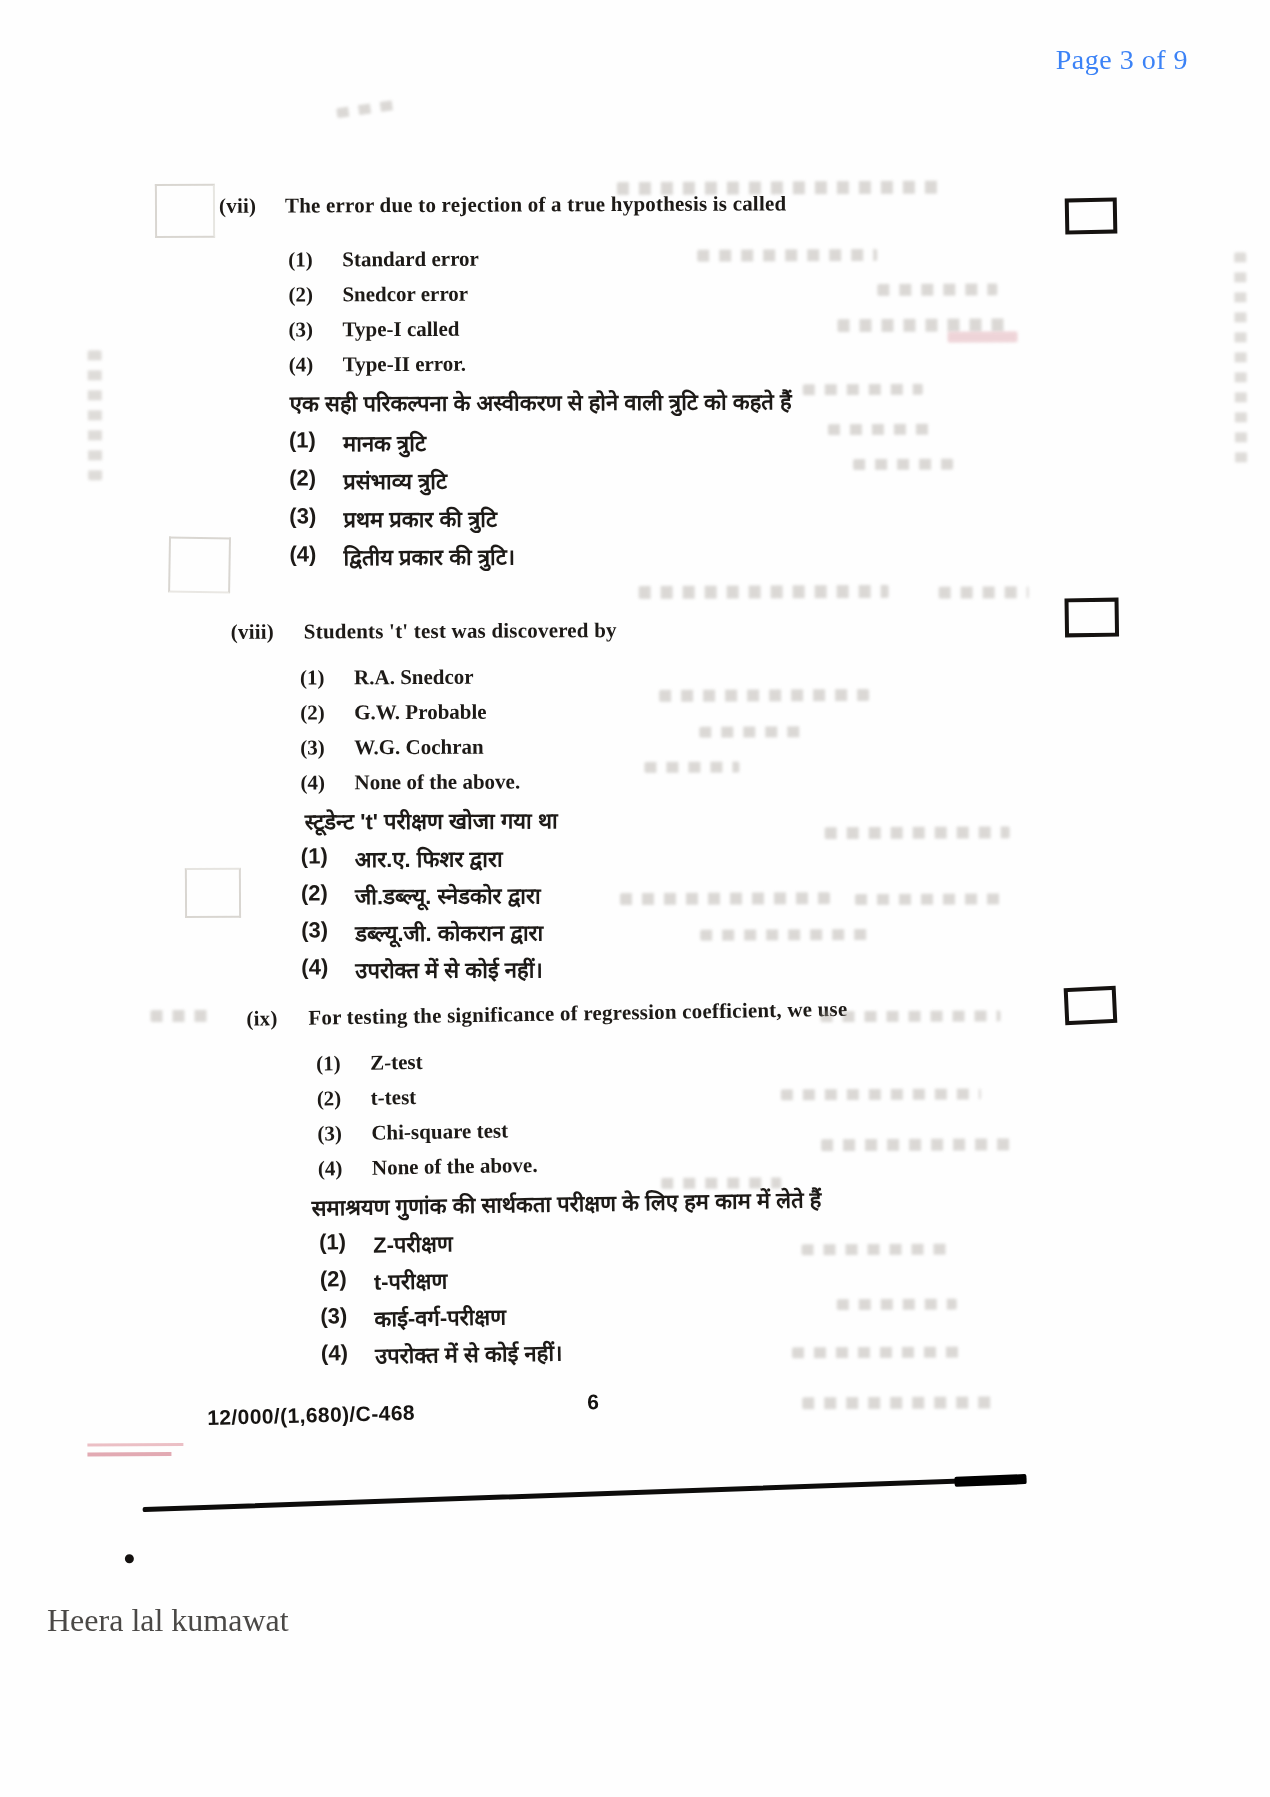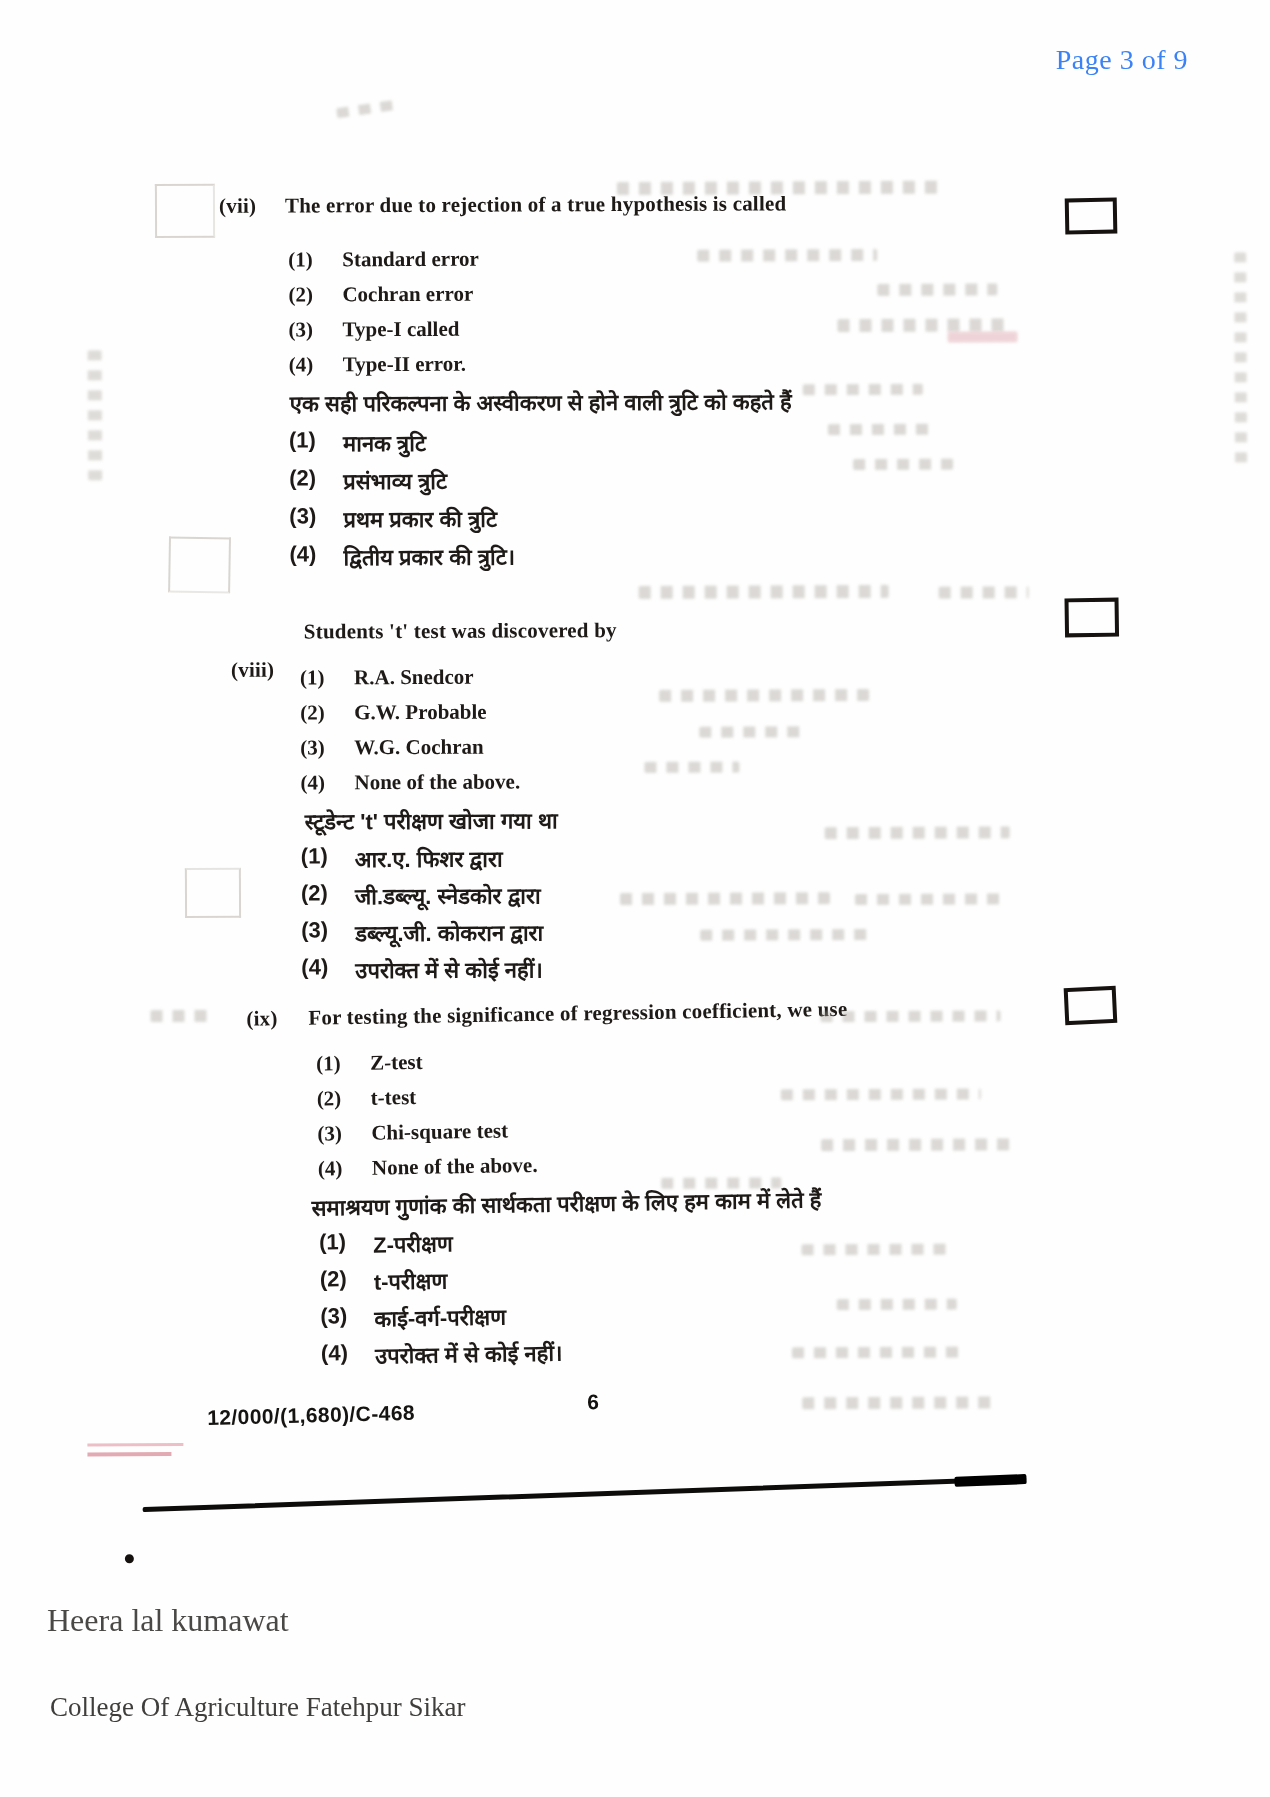--- a/index.html
+++ b/index.html
@@ -29,21 +29,21 @@
   .hindi { font-family:"Liberation Sans","DejaVu Sans",sans-serif; font-weight:700; font-size:22px; }
   .hindi-head { display:flex; align-items:flex-start; }
   .opts-hi .opt { height:38px; }
 
   .q-vii { top:192px; left:222px; width:830px; }
   .q-vii .qlabel { width:66px; }
   .q-vii .opts-en { margin-top:24px; }
   .q-vii .hindi-head { height:40px; padding-left:70px; }
 
   .q-viii { top:618px; left:232px; width:820px; }
-  .q-viii .qlabel { width:73px;margin-top:38px; }
+  .q-viii .qlabel { width:73px; }
   .q-viii .opts-en { margin-top:16px; }
   .q-viii .hindi-head { height:38px; padding-left:73px; }
   .q-viii .opts-hi .opt { height:37px; }
 
   .q-ix { top:1000px; left:248px; width:820px; transform:rotate(-0.7deg); }
   .q-ix .qlabel { width:62px; }
   .q-ix .opts-en { margin-top:16px; }
   .q-ix .hindi-head { height:38px; padding-left:62px; }
   .q-ix .opts-hi .opt { height:37px; }
 
@@ -125,21 +125,21 @@
         <span class="qlabel">(vii)</span>
         <span class="qtext">The error due to rejection of a true hypothesis is called</span>
       </div>
       <div class="opts opts-en">
         <div class="opt">
             <span class="num">(1)</span>
             <span>Standard error</span>
           </div>
         <div class="opt">
             <span class="num">(2)</span>
-            <span>Cochran error</span>
+            <span>Snedcor error</span>
           </div>
         <div class="opt">
             <span class="num">(3)</span>
             <span>Type-I called</span>
           </div>
         <div class="opt">
             <span class="num">(4)</span>
             <span>Type-II error.</span>
           </div>
       </div>
@@ -288,15 +288,14 @@
     <div class="smudge" style="left:820px; top:1140px; width:190px; height:12px;"></div>
     <div class="smudge" style="left:660px; top:1178px; width:120px; height:11px;"></div>
     <div class="smudge" style="left:800px; top:1245px; width:150px; height:11px;"></div>
     <div class="smudge" style="left:835px; top:1300px; width:120px; height:11px;"></div>
     <div class="smudge" style="left:790px; top:1348px; width:175px; height:11px;"></div>
     <div class="smudge" style="left:800px; top:1398px; width:190px; height:12px;"></div>
 
   </div>
 
   <div class="viewer-name">Heera lal kumawat</div>
-  <div class="viewer-institution">College Of Agriculture Fatehpur Sikar</div>
 
 </div>
 
 </body></html>

